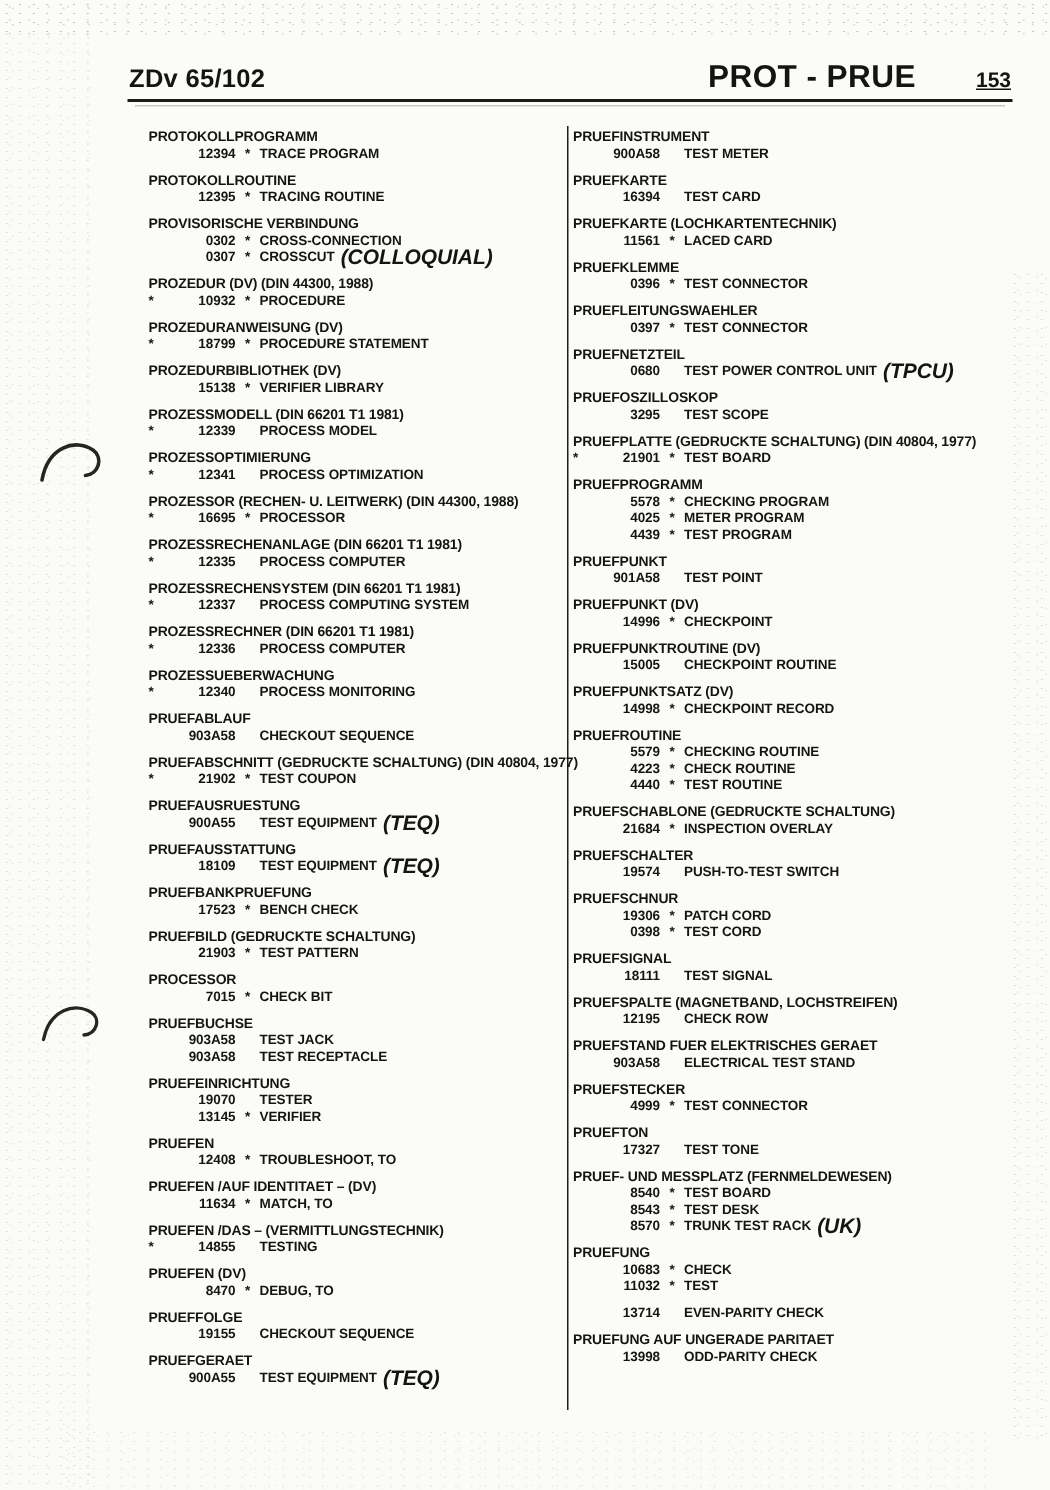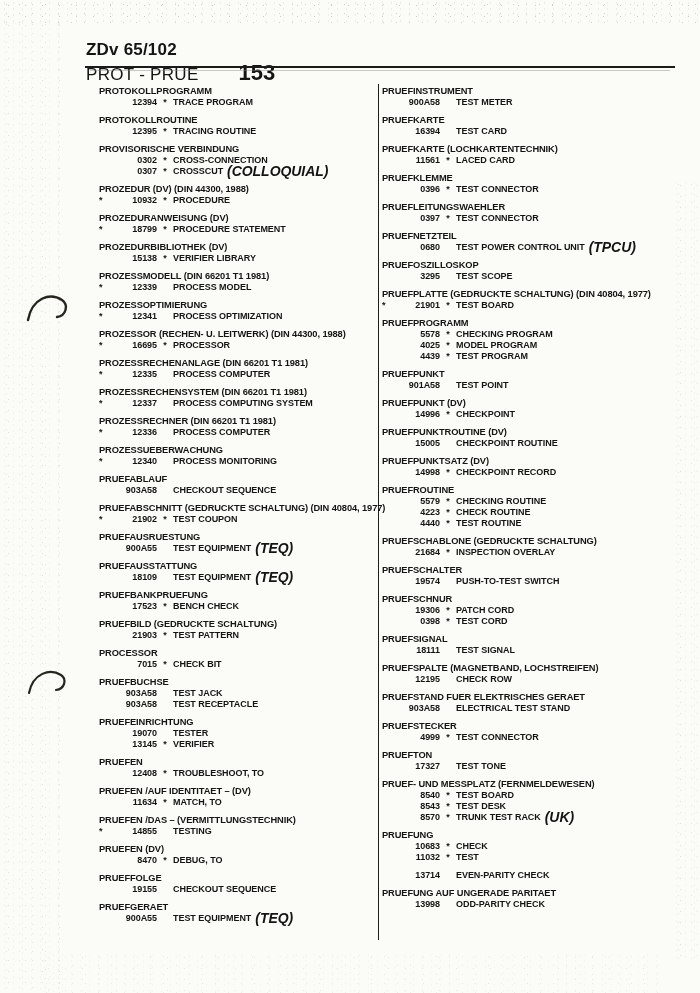--- a/index.html
+++ b/index.html
@@ -17,26 +17,26 @@
       radial-gradient(#a6a69f 0.7px, transparent 0.9px);
     background-size:9px 6px,13px 9px,17px 11px;
   }
   .speckle.top{left:0;top:0;width:700px;height:26px;opacity:.55;}
   .speckle.left{left:0;top:20px;width:62px;height:973px;opacity:.28;}
   .speckle.right{left:672px;top:180px;width:28px;height:780px;opacity:.30;}
   .speckle.bottom{left:40px;top:952px;width:620px;height:41px;opacity:.22;}
 
   header{
     position:absolute;left:86px;top:40px;width:588px;
-    display:flex;justify-content:space-between;align-items:baseline;flex-direction:column;
+    display:flex;justify-content:space-between;align-items:baseline;
   }
   .doc-id{font-size:17px;font-weight:600;letter-spacing:.2px;}
   .hdr-right{display:flex;gap:40px;align-items:baseline;}
-  .section-range{font-size:17px;font-weight:400;letter-spacing:.3px;}
-  .page-number{font-size:22px;font-weight:700;}
+  .section-range{font-size:21px;font-weight:700;letter-spacing:.3px;}
+  .page-number{font-size:14px;font-weight:700;text-decoration:underline;}
   .rule{position:absolute;left:85px;top:66px;width:590px;height:2.2px;background:#1b1b1a;}
   .rule2{position:absolute;left:90px;top:70px;width:580px;height:1px;background:#8b8b85;opacity:.45;}
 
   .divider{position:absolute;left:378px;top:84px;width:1.3px;height:856px;background:#1d1d1c;}
 
   .col{position:absolute;top:86px;}
   .entry{margin-bottom:7px;}
   .term{
     font-size:9.3px;font-weight:700;letter-spacing:-0.1px;
     line-height:11px;white-space:nowrap;
@@ -435,21 +435,21 @@
       <div class="tline">
         <span class="flag"></span>
         <span class="code">5578</span>
         <span class="star">*</span>
         <span class="etext">CHECKING PROGRAM</span>
       </div>
       <div class="tline">
         <span class="flag"></span>
         <span class="code">4025</span>
         <span class="star">*</span>
-        <span class="etext">MODEL PROGRAM</span>
+        <span class="etext">METER PROGRAM</span>
       </div>
       <div class="tline">
         <span class="flag"></span>
         <span class="code">4439</span>
         <span class="star">*</span>
         <span class="etext">TEST PROGRAM</span>
       </div>
     </div>
     <div class="entry">
       <div class="term">PRUEFPUNKT</div>

